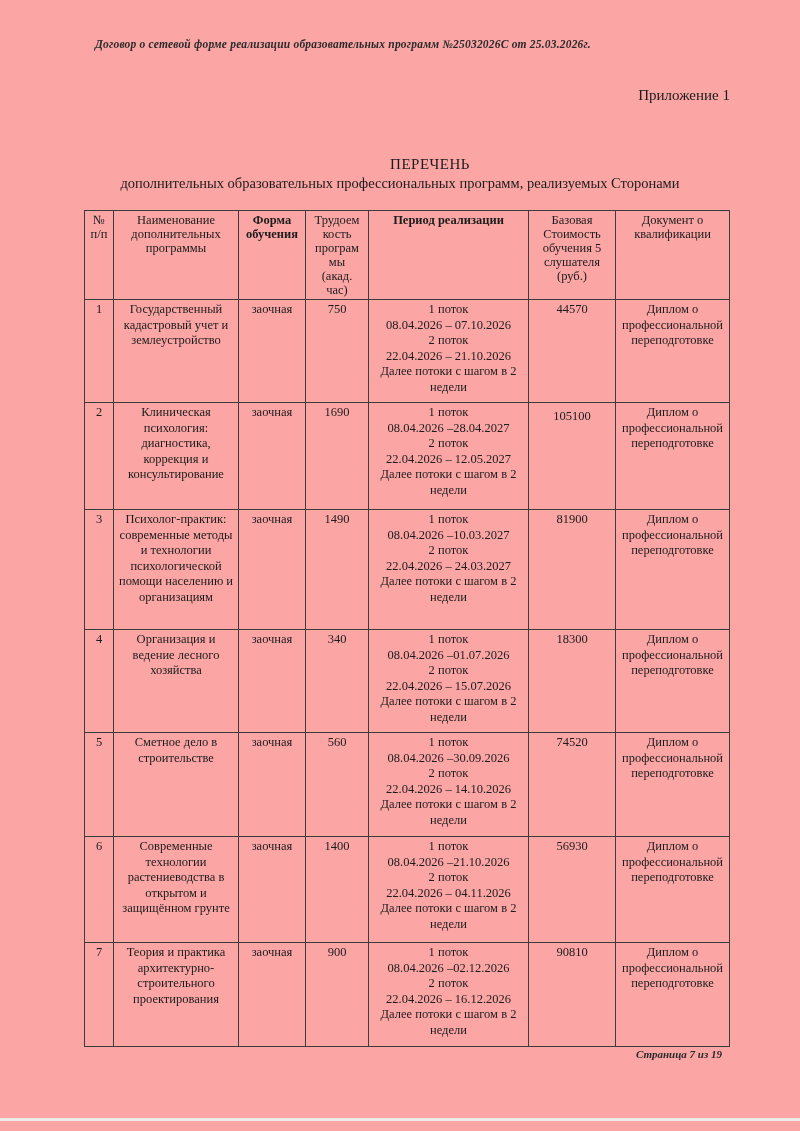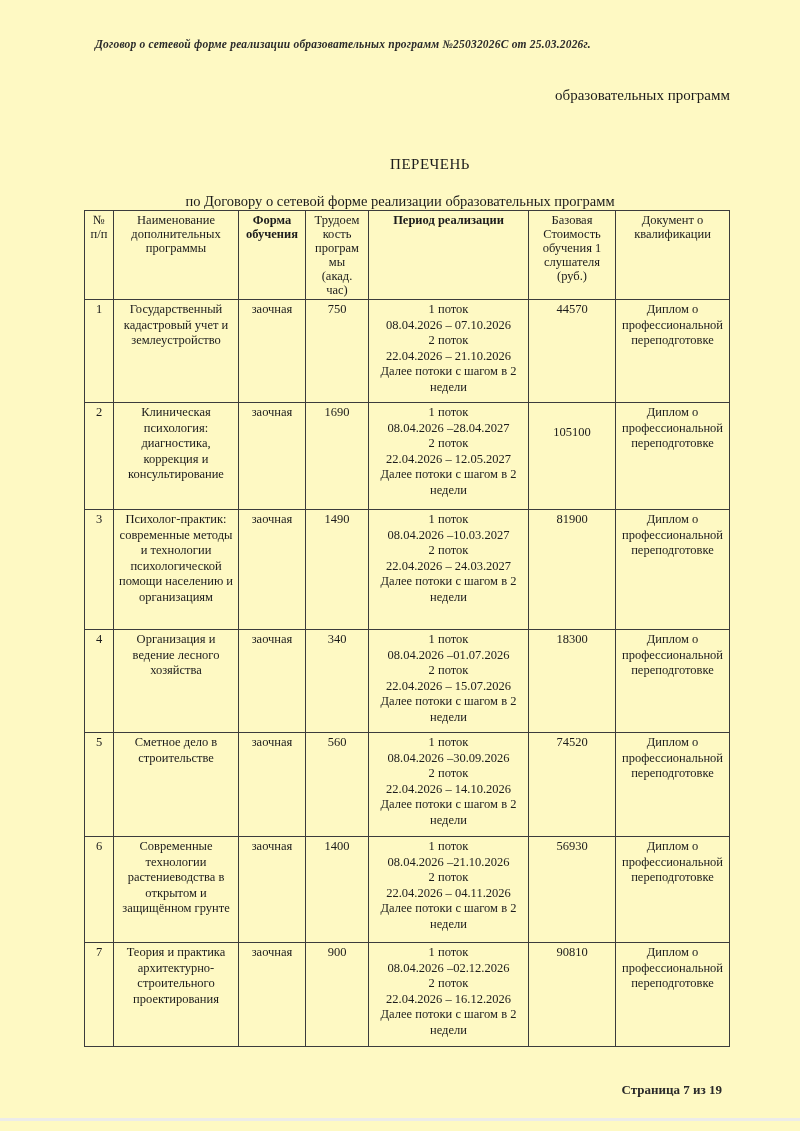--- a/index.html
+++ b/index.html
@@ -1,20 +1,20 @@
 <!DOCTYPE html>
 <html><head>
 <meta charset="utf-8">
 <style>
   html, body { margin: 0; padding: 0; background: #ffffff; }
   .page {
     position: relative;
     width: 800px;
     height: 1131px;
-    background: #fef9c3;
+    background: #fca5a5;
     font-family: "Liberation Serif", serif;
     color: #1c1c1c;
     overflow: hidden;
   }
   .doc-header-line {
     position: absolute;
     left: 95px;
     top: 38px;
     font-size: 11.5px;
     font-style: italic;
@@ -71,54 +71,55 @@
   table.programs td { line-height: 15.5px; }
   td.c4 { white-space: pre-line; }
   thead tr { height: 85px; }
   tbody tr:nth-child(1) { height: 103px; }
   tbody tr:nth-child(2) { height: 107px; }
   tbody tr:nth-child(3) { height: 120px; }
   tbody tr:nth-child(4) { height: 103px; }
   tbody tr:nth-child(5) { height: 104px; }
   tbody tr:nth-child(6) { height: 106px; }
   tbody tr:nth-child(7) { height: 104px; }
-  tbody tr:nth-child(2) td.c5 { padding-top: 22px; }
+  tbody tr:nth-child(2) td.c5 { padding-top: 6px; }
   td.c0 { padding-top: 4px; }
   td.c1, td.c2, td.c3, td.c5, td.c6 { padding-top: 4px; }
   td.c4 { padding-top: 4px; }
   .page-footer {
     position: absolute;
     right: 78px;
-    top: 1082px;
-    font-size: 13px;
+    top: 1048px;
+    font-size: 11px;
+    font-style: italic;
     font-weight: bold;
     color: #2a2a2a;
   }
   .scan-edge-bottom {
     position: absolute;
     left: 0;
     bottom: 10px;
     width: 800px;
     height: 3px;
     background: #ececea;
   }
 </style>
 </head>
 <body>
 
 <div class="page">
 
   <div class="doc-header-line">Договор о сетевой форме реализации образовательных программ №25032026С от 25.03.2026г.</div>
 
   <div class="appendix-block">
-    <div>образовательных программ</div>
+    <div>Приложение 1</div>
   </div>
 
   <div class="title-block doc-title">ПЕРЕЧЕНЬ</div>
-  <div class="title-block doc-subtitle-2">по Договору о сетевой форме реализации образовательных программ</div>
+  <div class="title-block doc-subtitle-1">дополнительных образовательных профессиональных программ, реализуемых Сторонами</div>
 
   <table class="programs">
     <colgroup>
       <col style="width:29px">
       <col style="width:125px">
       <col style="width:67px">
       <col style="width:63px">
       <col style="width:160px">
       <col style="width:87px">
       <col style="width:114px">
@@ -134,21 +135,21 @@
 обучения</th>
         <th>Трудоем
 кость
 програм
 мы
 (акад.
 час)</th>
         <th class="bold">Период реализации</th>
         <th>Базовая
 Стоимость
-обучения 1
+обучения 5
 слушателя
 (руб.)</th>
         <th>Документ о
 квалификации</th>
       </tr>
     </thead>
     <tbody>
         <tr>
           <td class="c0">1</td>
           <td class="c1">Государственный кадастровый учет и землеустройство</td>

